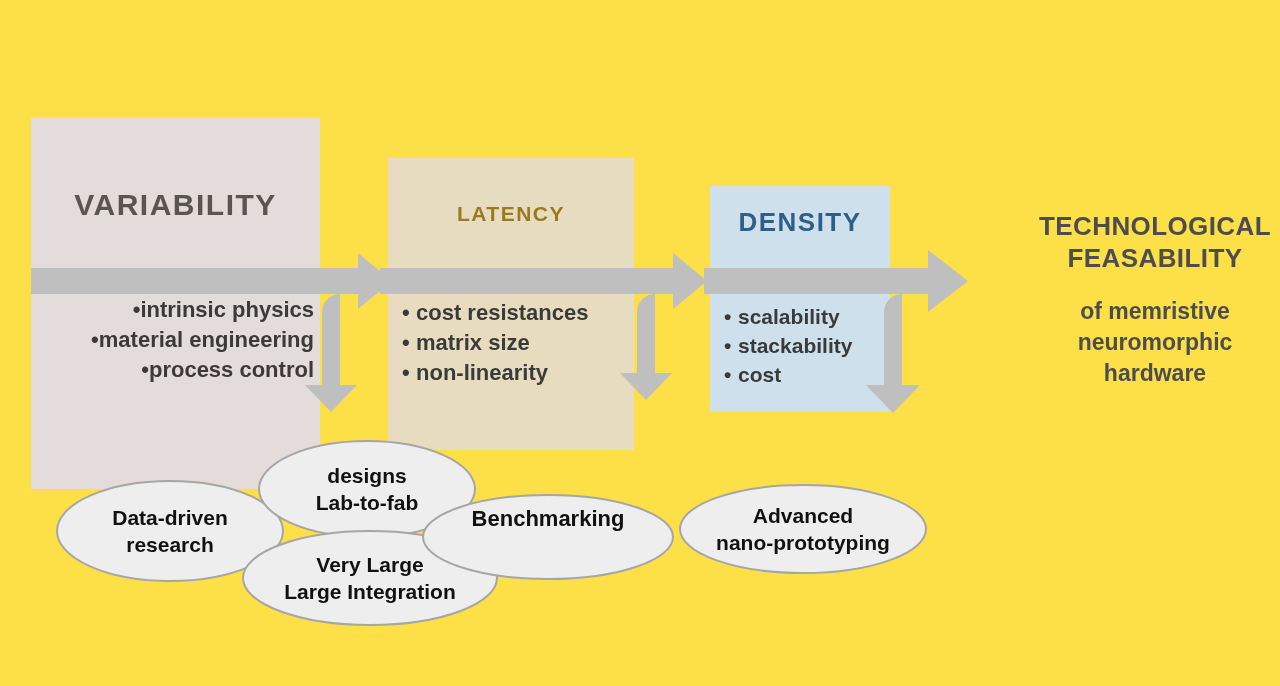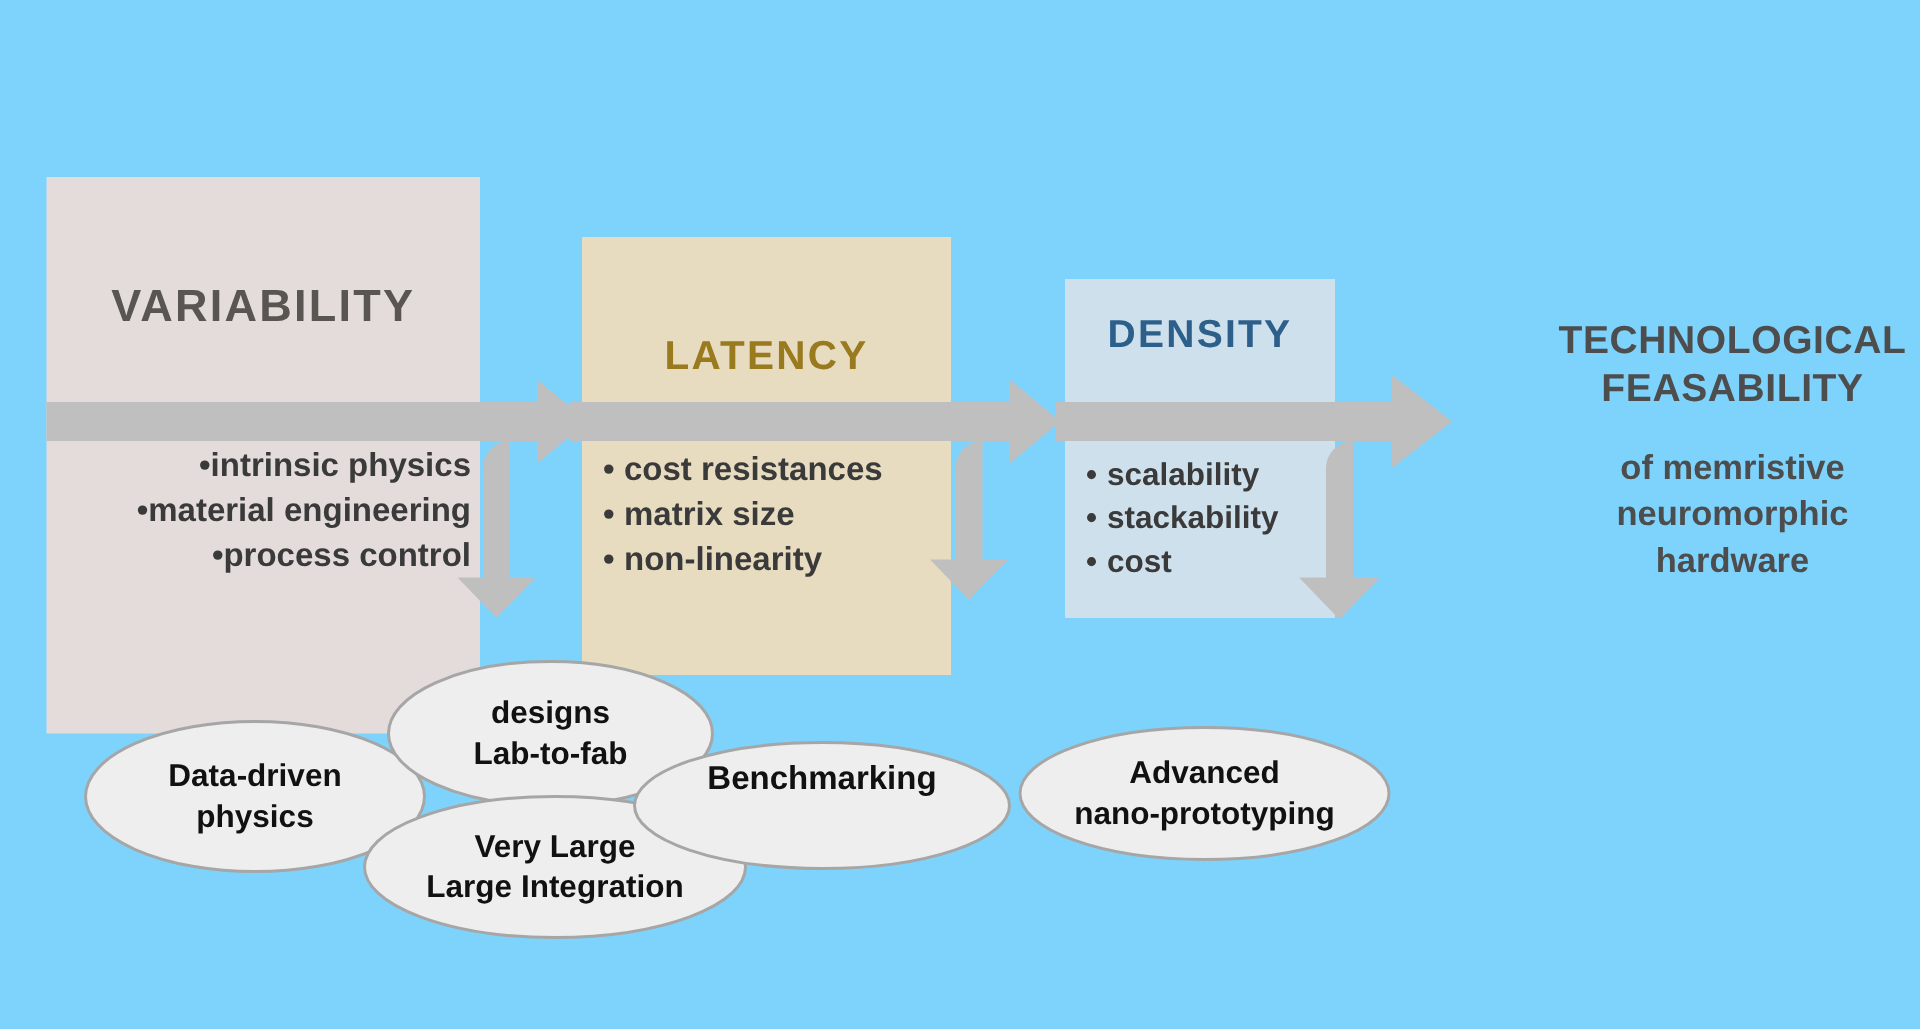--- a/index.html
+++ b/index.html
@@ -7,21 +7,21 @@
     padding: 0;
     background: #ffffff;
   }
   body {
     font-family: "Liberation Sans", sans-serif;
   }
   #canvas {
     position: relative;
     width: 1280px;
     height: 686px;
-    background: #7dd3fc;
+    background: #fde047;
     overflow: hidden;
   }
 
   
   .panel {
     position: absolute;
     box-sizing: border-box;
   }
   .panel-title {
     position: absolute;
@@ -76,23 +76,22 @@
   
   #panel-latency {
     left: 388px;
     top: 158px;
     width: 246px;
     height: 292px;
     background: #e8dcc0;
   }
   #panel-latency .panel-title {
     top: 44px;
-    font-size: 27px;
+    font-size: 21px;
     color: #9a7a1f;
-    margin-top: 20px;
   }
   #panel-latency .panel-list {
     top: 140px;
     font-size: 22px;
     line-height: 30px;
   }
 
   
   #panel-density {
     left: 710px;
@@ -267,21 +266,21 @@
           <ellipse cx="170" cy="531" rx="113" ry="50"></ellipse>
           <ellipse cx="367" cy="489" rx="108" ry="48"></ellipse>
           <ellipse cx="370" cy="578" rx="127" ry="47"></ellipse>
           <ellipse cx="548" cy="537" rx="125" ry="42"></ellipse>
           <ellipse cx="803" cy="529" rx="123" ry="44"></ellipse>
         </g>
     </svg>
     <div id="bubble-labels">
         <div class="bubble-label" style="font-size: 21px; left: 57px; width: 226px; top: 504px;">
           <div>Data-driven</div>
-          <div>physics</div>
+          <div>research</div>
         </div>
         <div class="bubble-label" style="font-size: 21px; left: 259px; width: 216px; top: 462px;">
           <div>designs</div>
           <div>Lab-to-fab</div>
         </div>
         <div class="bubble-label" style="font-size: 21px; left: 243px; width: 254px; top: 551px;">
           <div>Very Large</div>
           <div>Large Integration</div>
         </div>
         <div class="bubble-label" style="font-size: 22px; left: 423px; width: 250px; top: 505px;">

